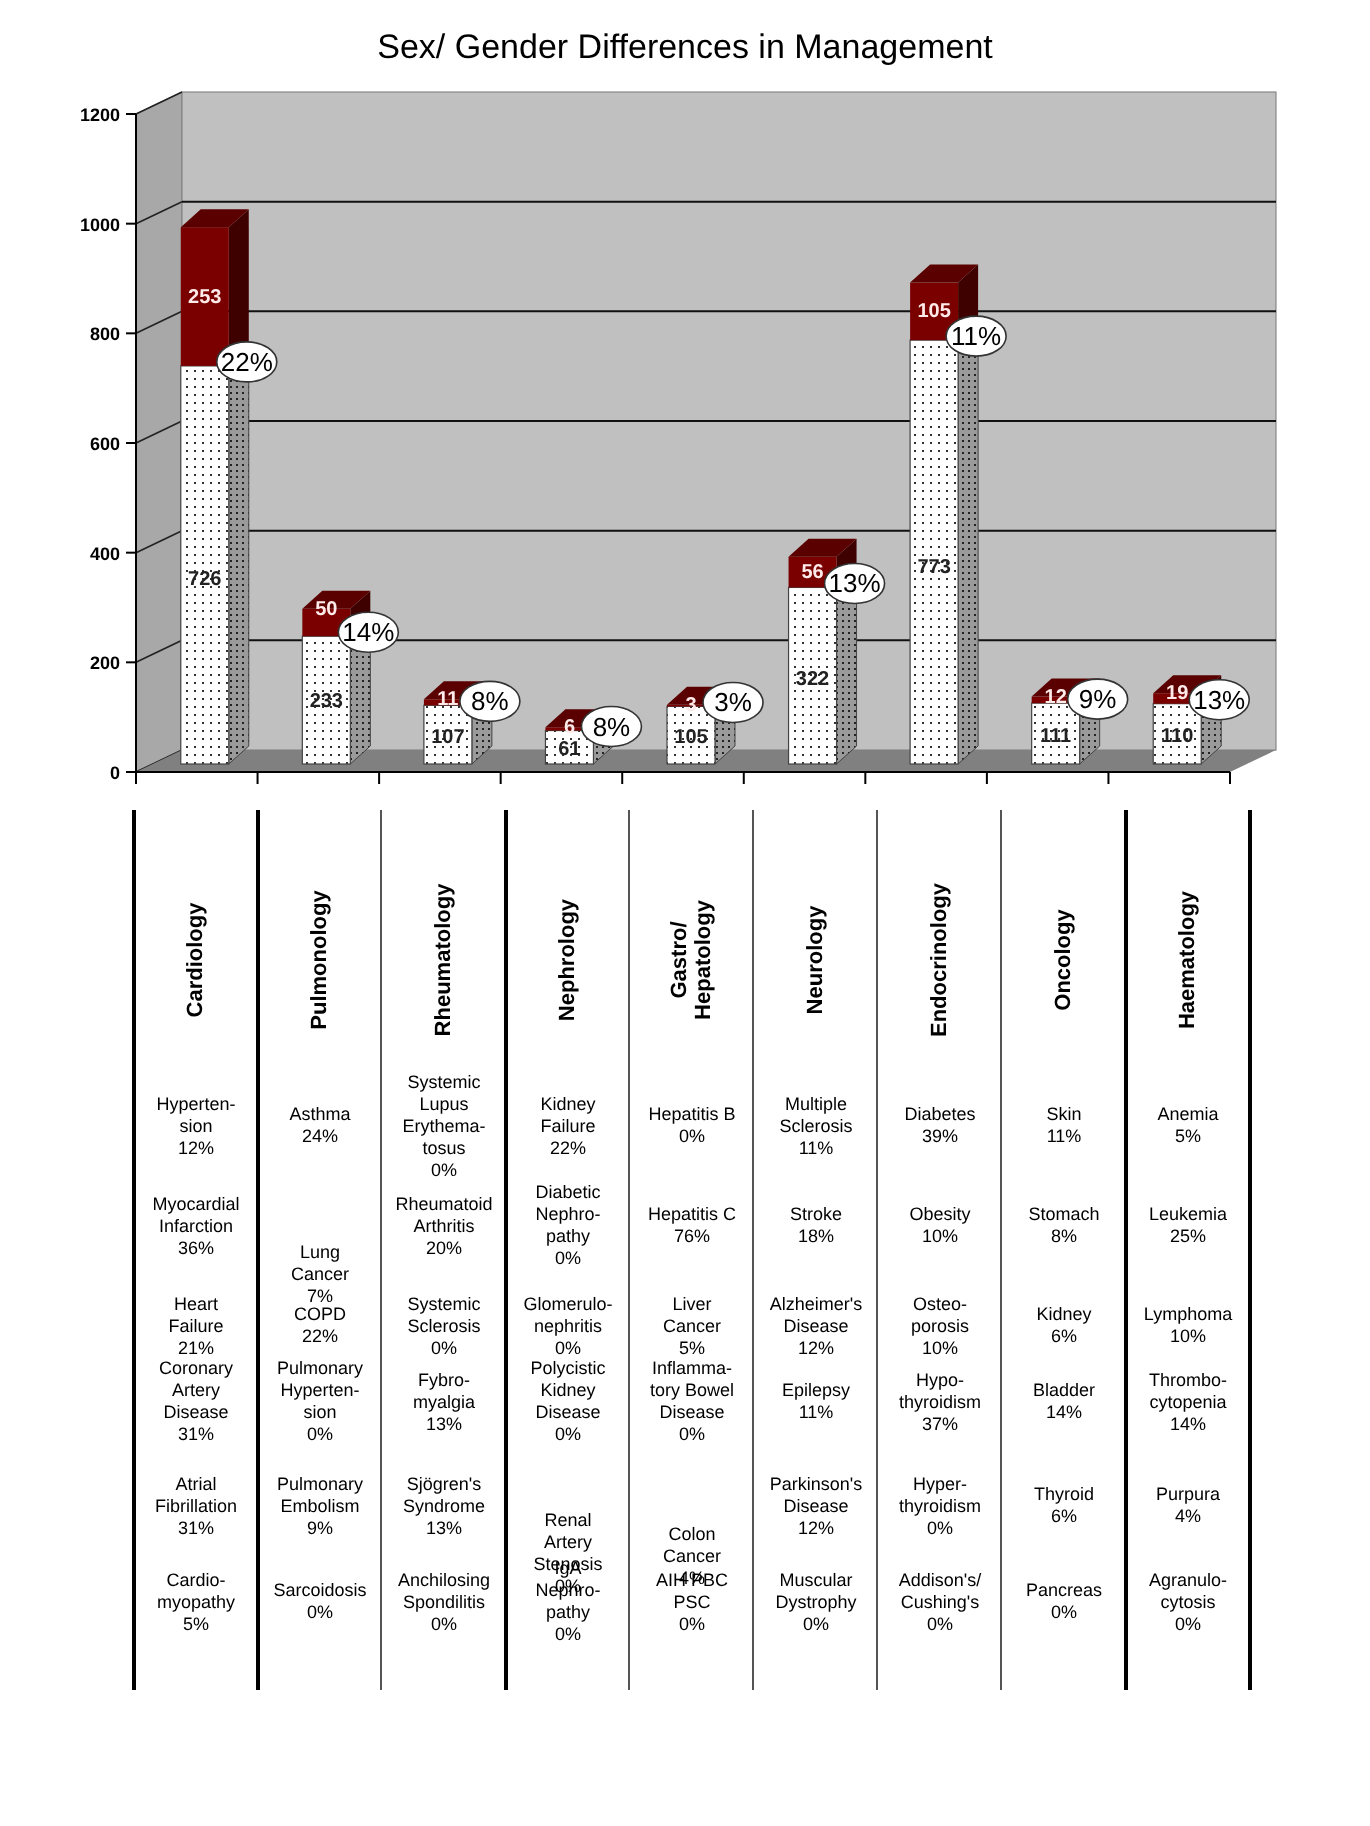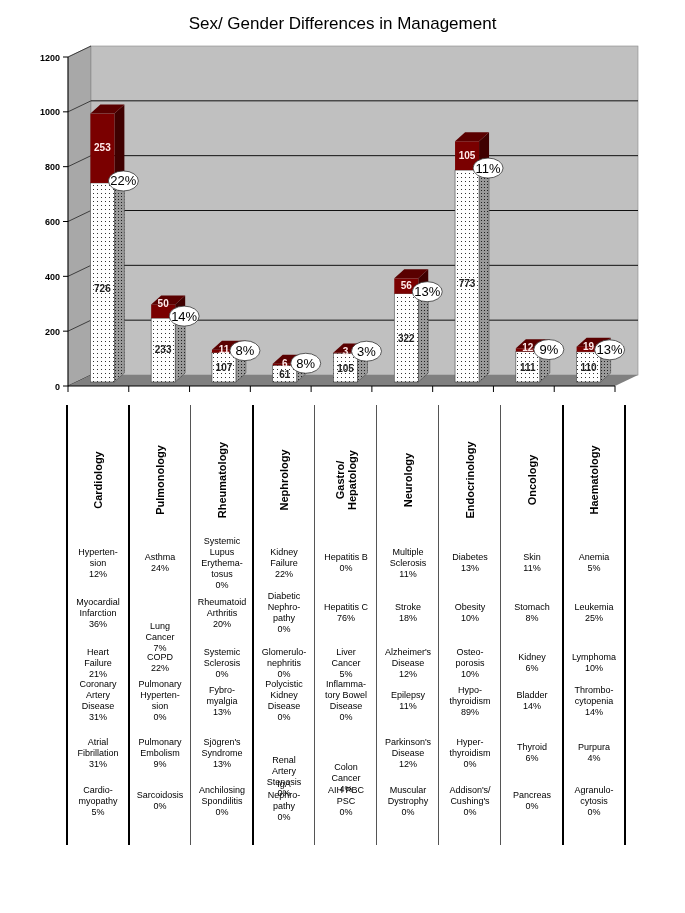--- a/index.html
+++ b/index.html
@@ -341,29 +341,29 @@
 Dystrophy
 0%</div>
       </div>
     </div>
     <div class="col" style="left: 439px; width: 62px;">
       <div class="col-head">
         <span>Endocrinology</span>
       </div>
       <div class="cells">
         <div class="cell" style="top: 7px;">Diabetes
-13%</div>
+39%</div>
         <div class="cell" style="top: 57px;">Obesity
 10%</div>
         <div class="cell" style="top: 101.5px;">Osteo-
 porosis
 10%</div>
         <div class="cell" style="top: 139.5px;">Hypo-
 thyroidism
-89%</div>
+37%</div>
         <div class="cell" style="top: 191.5px;">Hyper-
 thyroidism
 0%</div>
         <div class="cell" style="top: 239.5px;">Addison's/
 Cushing's
 0%</div>
       </div>
     </div>
     <div class="col" style="left: 501px; width: 62px;">
       <div class="col-head">

